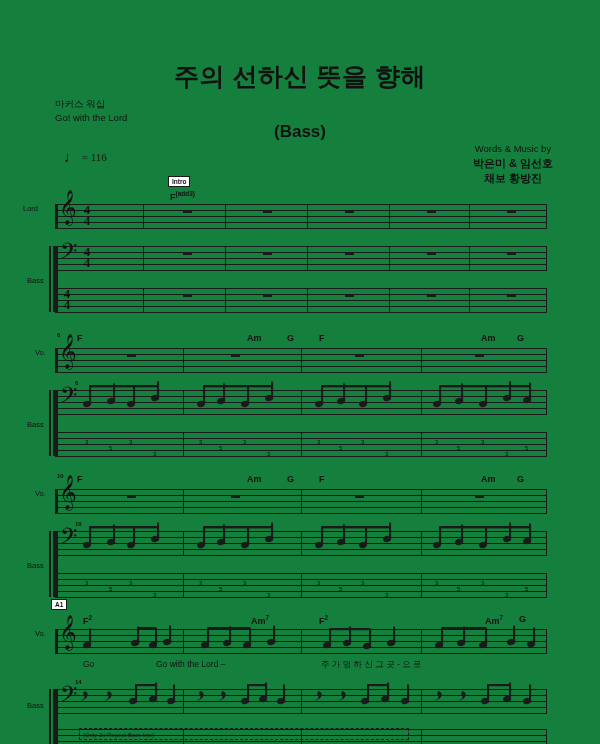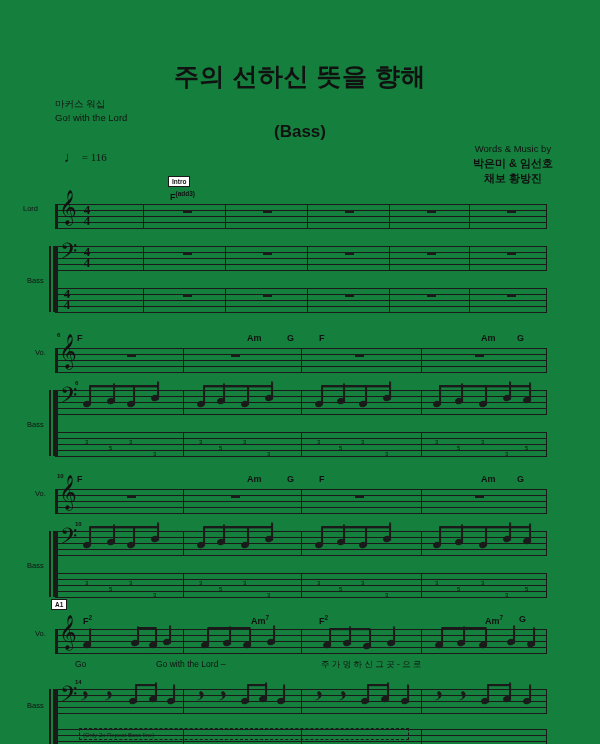--- a/index.html
+++ b/index.html
@@ -645,21 +645,21 @@
         <ellipse cx="428" cy="22" rx="3.4" ry="2.6" transform="rotate(-20 428 22)"></ellipse>
         <rect x="430.5" y="6" width="1.1" height="17"></rect>
         <rect x="386.5" y="4" width="45" height="2.2" stroke="none"></rect>
         <ellipse cx="456" cy="19" rx="3.4" ry="2.6" transform="rotate(-20 456 19)"></ellipse>
         <rect x="458.5" y="3" width="1.1" height="17"></rect>
         <ellipse cx="476" cy="21" rx="3.4" ry="2.6" transform="rotate(-20 476 21)"></ellipse>
         <rect x="478.5" y="5" width="1.1" height="17"></rect>
       </g>
     </svg>
 
-    <div class="lyric" style="left:20px; top:38px;">Go</div>
+    <div class="lyric" style="left:28px; top:38px;">Go</div>
     <div class="lyric" style="left:101px; top:38px;">Go  with the Lord –</div>
     <div class="lyric" style="left:266px; top:38px;">주 가 멍 하 신 그 곳  -  으 로</div>
 
     <div class="staff" style="top:68px;">
       <div class="ln"></div>
         <div class="ln"></div>
         <div class="ln"></div>
         <div class="ln"></div>
         <div class="ln"></div>
     </div>

